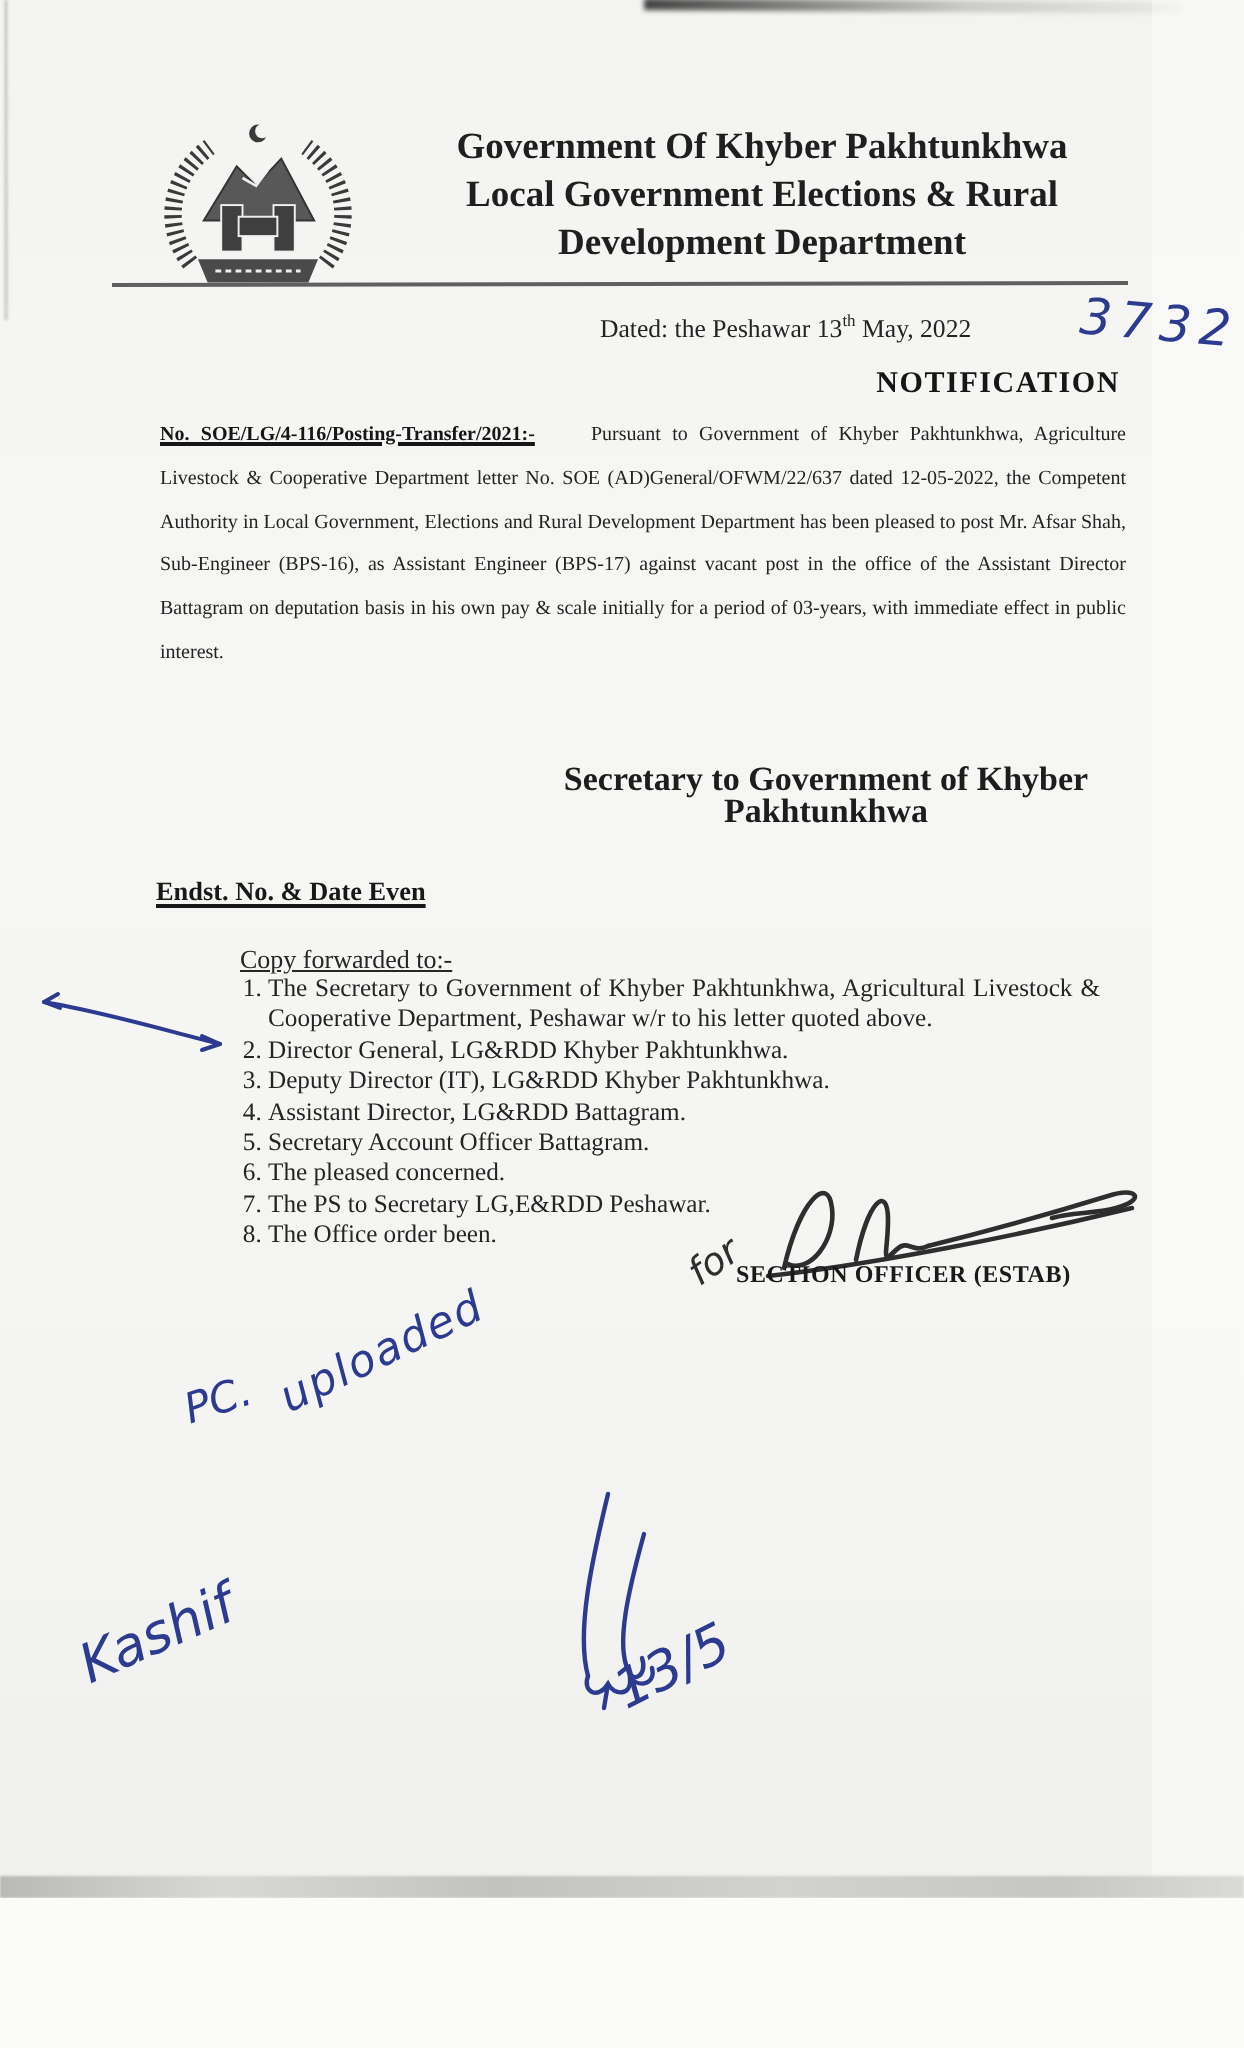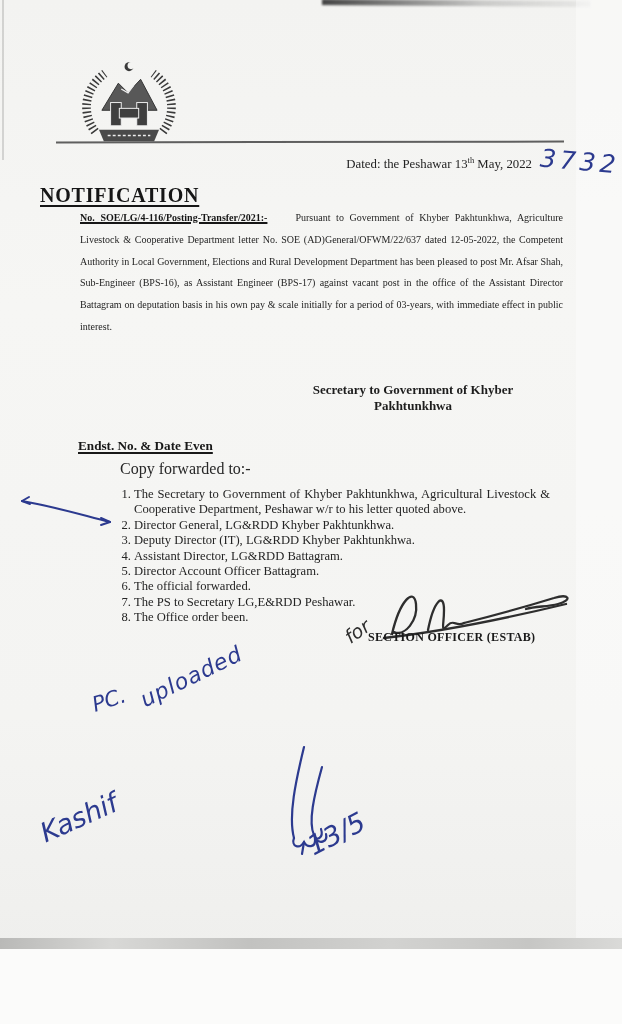--- a/index.html
+++ b/index.html
@@ -20,40 +20,40 @@
     background:linear-gradient(90deg,#b9b9b7,#d8d8d6 18%,#c2c2c0 40%,#d2d2d0 63%,#c6c6c4 85%,#dadad8);
     filter:blur(.5px);}
   .below-paper{position:absolute;left:0;top:949px;width:622px;height:75px;background:#fbfbfa;}
 
   
   .logo{position:absolute;left:75px;top:58px;width:108px;height:92px;}
   .org{position:absolute;left:190px;top:62px;width:382px;text-align:center;
     font-weight:bold;font-size:18.5px;line-height:24px;color:#1f1f1f;}
   .header-rule{position:absolute;left:56px;top:141px;width:508px;height:2px;background:#3a3a3a;opacity:.8;transform:rotate(-.1deg);}
 
-  .date-line{position:absolute;left:300px;top:155px;width:232px;text-align:right;font-size:12.8px;color:#242424;}
+  .date-line{position:absolute;left:300px;top:155px;width:232px;text-align:left;font-size:12.8px;color:#242424;}
   .date-line sup{font-size:8.5px;}
   .hand{font-family:"DejaVu Sans", sans-serif;font-style:italic;color:#2c3a8f;white-space:nowrap;}
   .diary{position:absolute;left:540px;top:147px;font-size:25px;letter-spacing:4px;transform:rotate(5deg);}
 
-  .title{position:absolute;left:40px;top:184px;width:520px;text-align:left;
-    font-weight:bold;font-size:20px;letter-spacing:.8px;
-    text-decoration:underline;text-decoration-thickness:2px;text-underline-offset:3px;color:#161616;}
+  .title{position:absolute;left:40px;top:184px;width:520px;text-align:right;
+    font-weight:bold;font-size:15px;letter-spacing:.8px;
+    text-decoration-thickness:2px;text-underline-offset:3px;color:#161616;}
 
   .body-para{position:absolute;left:80px;top:207px;width:483px;
     font-size:10px;line-height:21.8px;text-align:justify;color:#242424;}
   .ref-no{font-weight:bold;text-decoration:underline;text-decoration-thickness:1.6px;color:#161616;}
   .ref-gap{display:inline-block;width:28px;}
 
   .signatory{position:absolute;left:280px;top:382px;width:266px;text-align:center;
-    font-weight:bold;font-size:13px;line-height:15.6px;color:#1d1d1d;}
+    font-weight:bold;font-size:17px;line-height:15.6px;color:#1d1d1d;}
 
   .endst-heading{position:absolute;left:78px;top:438px;font-weight:bold;font-size:13.2px;
     text-decoration:underline;text-decoration-thickness:1.6px;text-underline-offset:2px;color:#181818;}
-  .copy-line{position:absolute;left:120px;top:460px;font-size:16px;}
+  .copy-line{position:absolute;left:120px;top:472px;font-size:13px;text-decoration:underline;}
   .dist-list{position:absolute;left:98px;top:475px;width:464px;}
   .dist-list ol{margin:12px;padding-left:24px;font-size:12.6px;line-height:15.4px;}
   .dist-list li{text-align:justify;color:#242424;}
 
   .sig-svg{position:absolute;left:368px;top:582px;width:212px;height:66px;}
   .for-hand{position:absolute;left:344px;top:620px;font-size:19px;color:#2e2e2e;transform:rotate(-35deg);}
   .so-title{position:absolute;left:368px;top:630px;font-weight:bold;font-size:12px;letter-spacing:.3px;color:#1a1a1a;white-space:nowrap;}
 
   .arrow-svg{position:absolute;left:14px;top:492px;width:112px;height:42px;}
 
@@ -84,20 +84,25 @@
       <circle cx="57.2" cy="7.8" r="3.7" fill="#f4f4f2"></circle>
       <path d="M 27 54 L 44 26 L 54 36 L 67 22 L 84 54 Z" fill="#585858" stroke="#333" stroke-width="1"></path>
       <path d="M 47 32 L 54 36 L 60 28" fill="none" stroke="#eee" stroke-width="1.4"></path>
       <rect x="36" y="46" width="11" height="24" fill="#3f3f3f" stroke="#f0f0f0" stroke-width="1"></rect>
       <rect x="63" y="46" width="11" height="24" fill="#3f3f3f" stroke="#f0f0f0" stroke-width="1"></rect>
       <rect x="45" y="52" width="20" height="10" fill="#3f3f3f" stroke="#f0f0f0" stroke-width="1"></rect>
       <path d="M 24 74 L 86 74 L 81 86 L 29 86 Z" fill="#4a4a4a"></path>
       <path d="M 33 80 L 77 80" stroke="#eee" stroke-width="1.6" stroke-dasharray="3 2.2"></path>
     </svg>
   </div>
+  <div class="org">
+    <div>Government Of Khyber Pakhtunkhwa</div>
+    <div>Local Government Elections &amp; Rural</div>
+    <div>Development Department</div>
+  </div>
   <div class="header-rule"></div>
 
   <div class="date-line"><span>Dated: the Peshawar 13</span><sup>th</sup><span> May, 2022</span></div>
   <div class="diary hand">3732</div>
 
   <div class="title">NOTIFICATION</div>
 
   <div class="body-para">
     <span class="ref-no">No. SOE/LG/4-116/Posting-Transfer/2021:-</span><span class="ref-gap"></span><span>Pursuant to Government of Khyber Pakhtunkhwa, Agriculture Livestock &amp; Cooperative Department letter No. SOE (AD)General/OFWM/22/637 dated 12-05-2022, the Competent Authority in Local Government, Elections and Rural Development Department has been pleased to post Mr. Afsar Shah, Sub-Engineer (BPS-16), as Assistant Engineer (BPS-17) against vacant post in the office of the Assistant Director Battagram on deputation basis in his own pay &amp; scale initially for a period of 03-years, with immediate effect in public interest.</span>
   </div>
@@ -107,22 +112,22 @@
   </div>
 
   <div class="endst-heading">Endst. No. &amp; Date Even</div>
   <div class="copy-line">Copy forwarded to:-</div>
   <div class="dist-list">
     <ol>
       <li>The Secretary to Government of Khyber Pakhtunkhwa, Agricultural Livestock &amp; Cooperative Department, Peshawar w/r to his letter quoted above.</li>
       <li>Director General, LG&amp;RDD Khyber Pakhtunkhwa.</li>
       <li>Deputy Director (IT), LG&amp;RDD Khyber Pakhtunkhwa.</li>
       <li>Assistant Director, LG&amp;RDD Battagram.</li>
-      <li>Director Account Officer Battagram.</li>
-      <li>The official forwarded.</li>
+      <li>Secretary Account Officer Battagram.</li>
+      <li>The pleased concerned.</li>
       <li>The PS to Secretary LG,E&amp;RDD Peshawar.</li>
       <li>The Office order been.</li>
     </ol>
   </div>
 
   <div class="arrow-svg">
     <svg viewBox="0 0 112 42" width="112" height="42">
       <g fill="none" stroke="#2c3a8f" stroke-width="2" stroke-linecap="round">
         <path d="M 8 9 C 38 14 68 23 96 30"></path>
         <path d="M 8 9 l 7 -4 M 8 9 l 8 3"></path>

